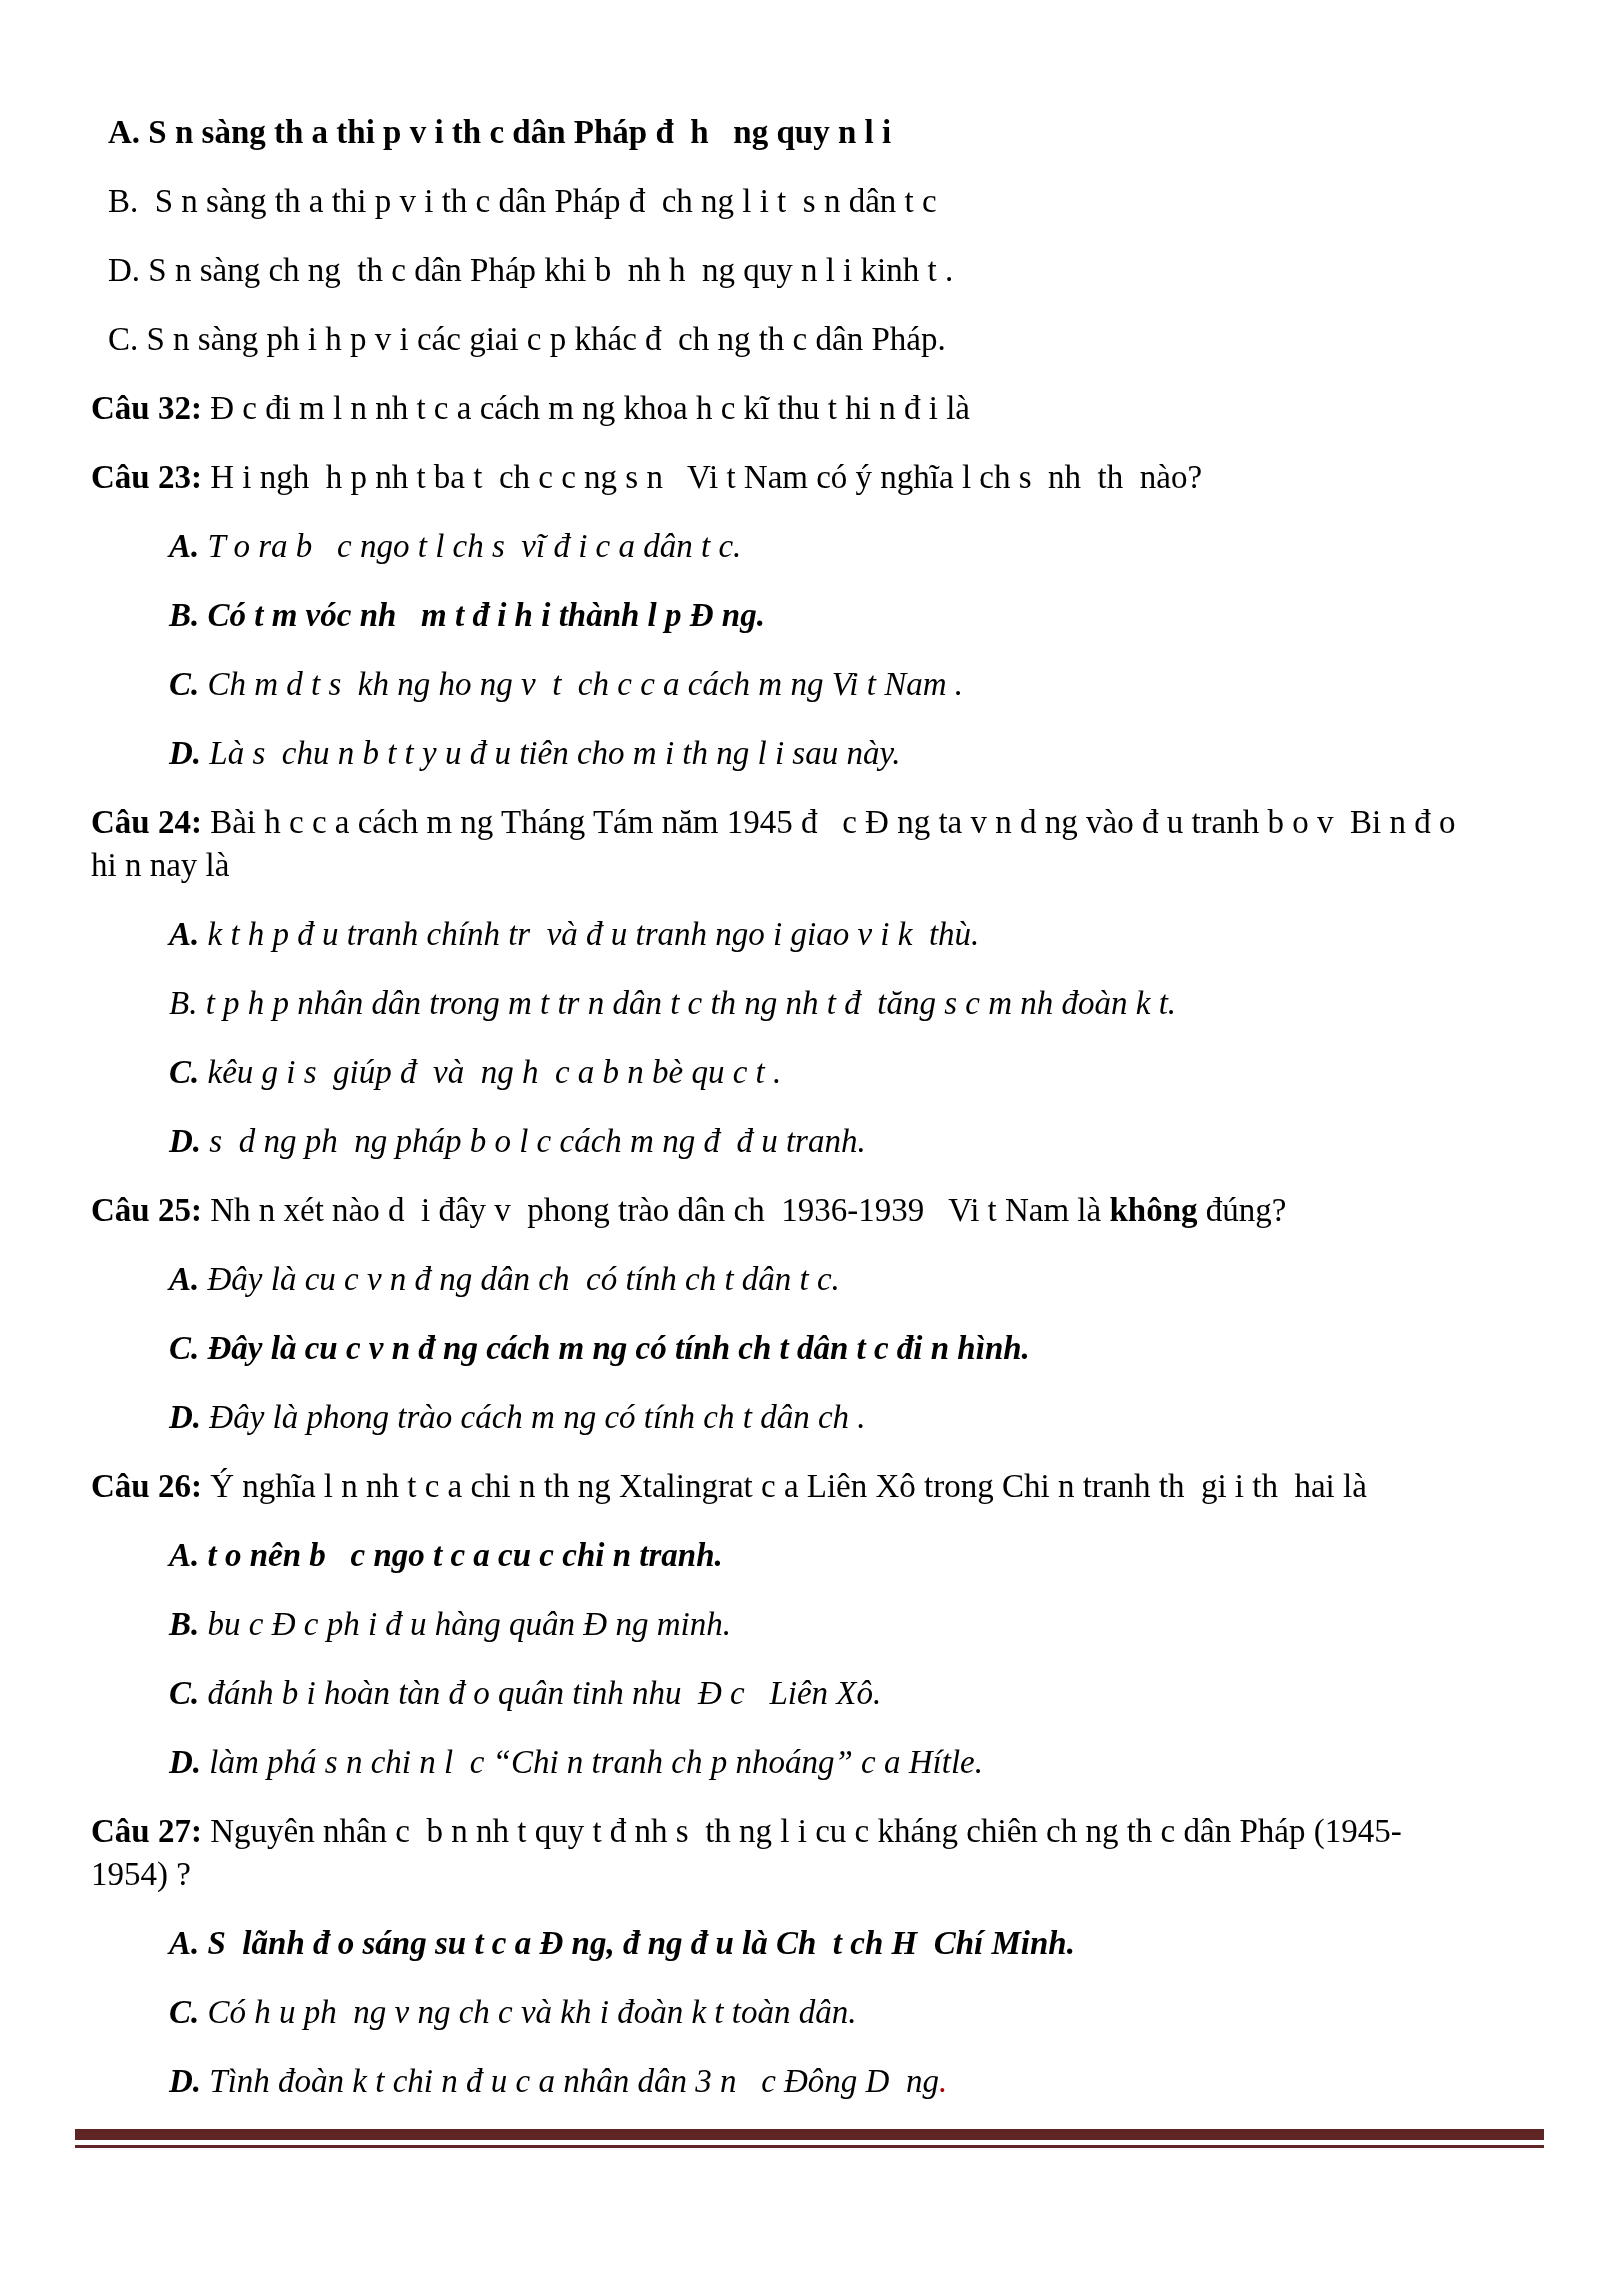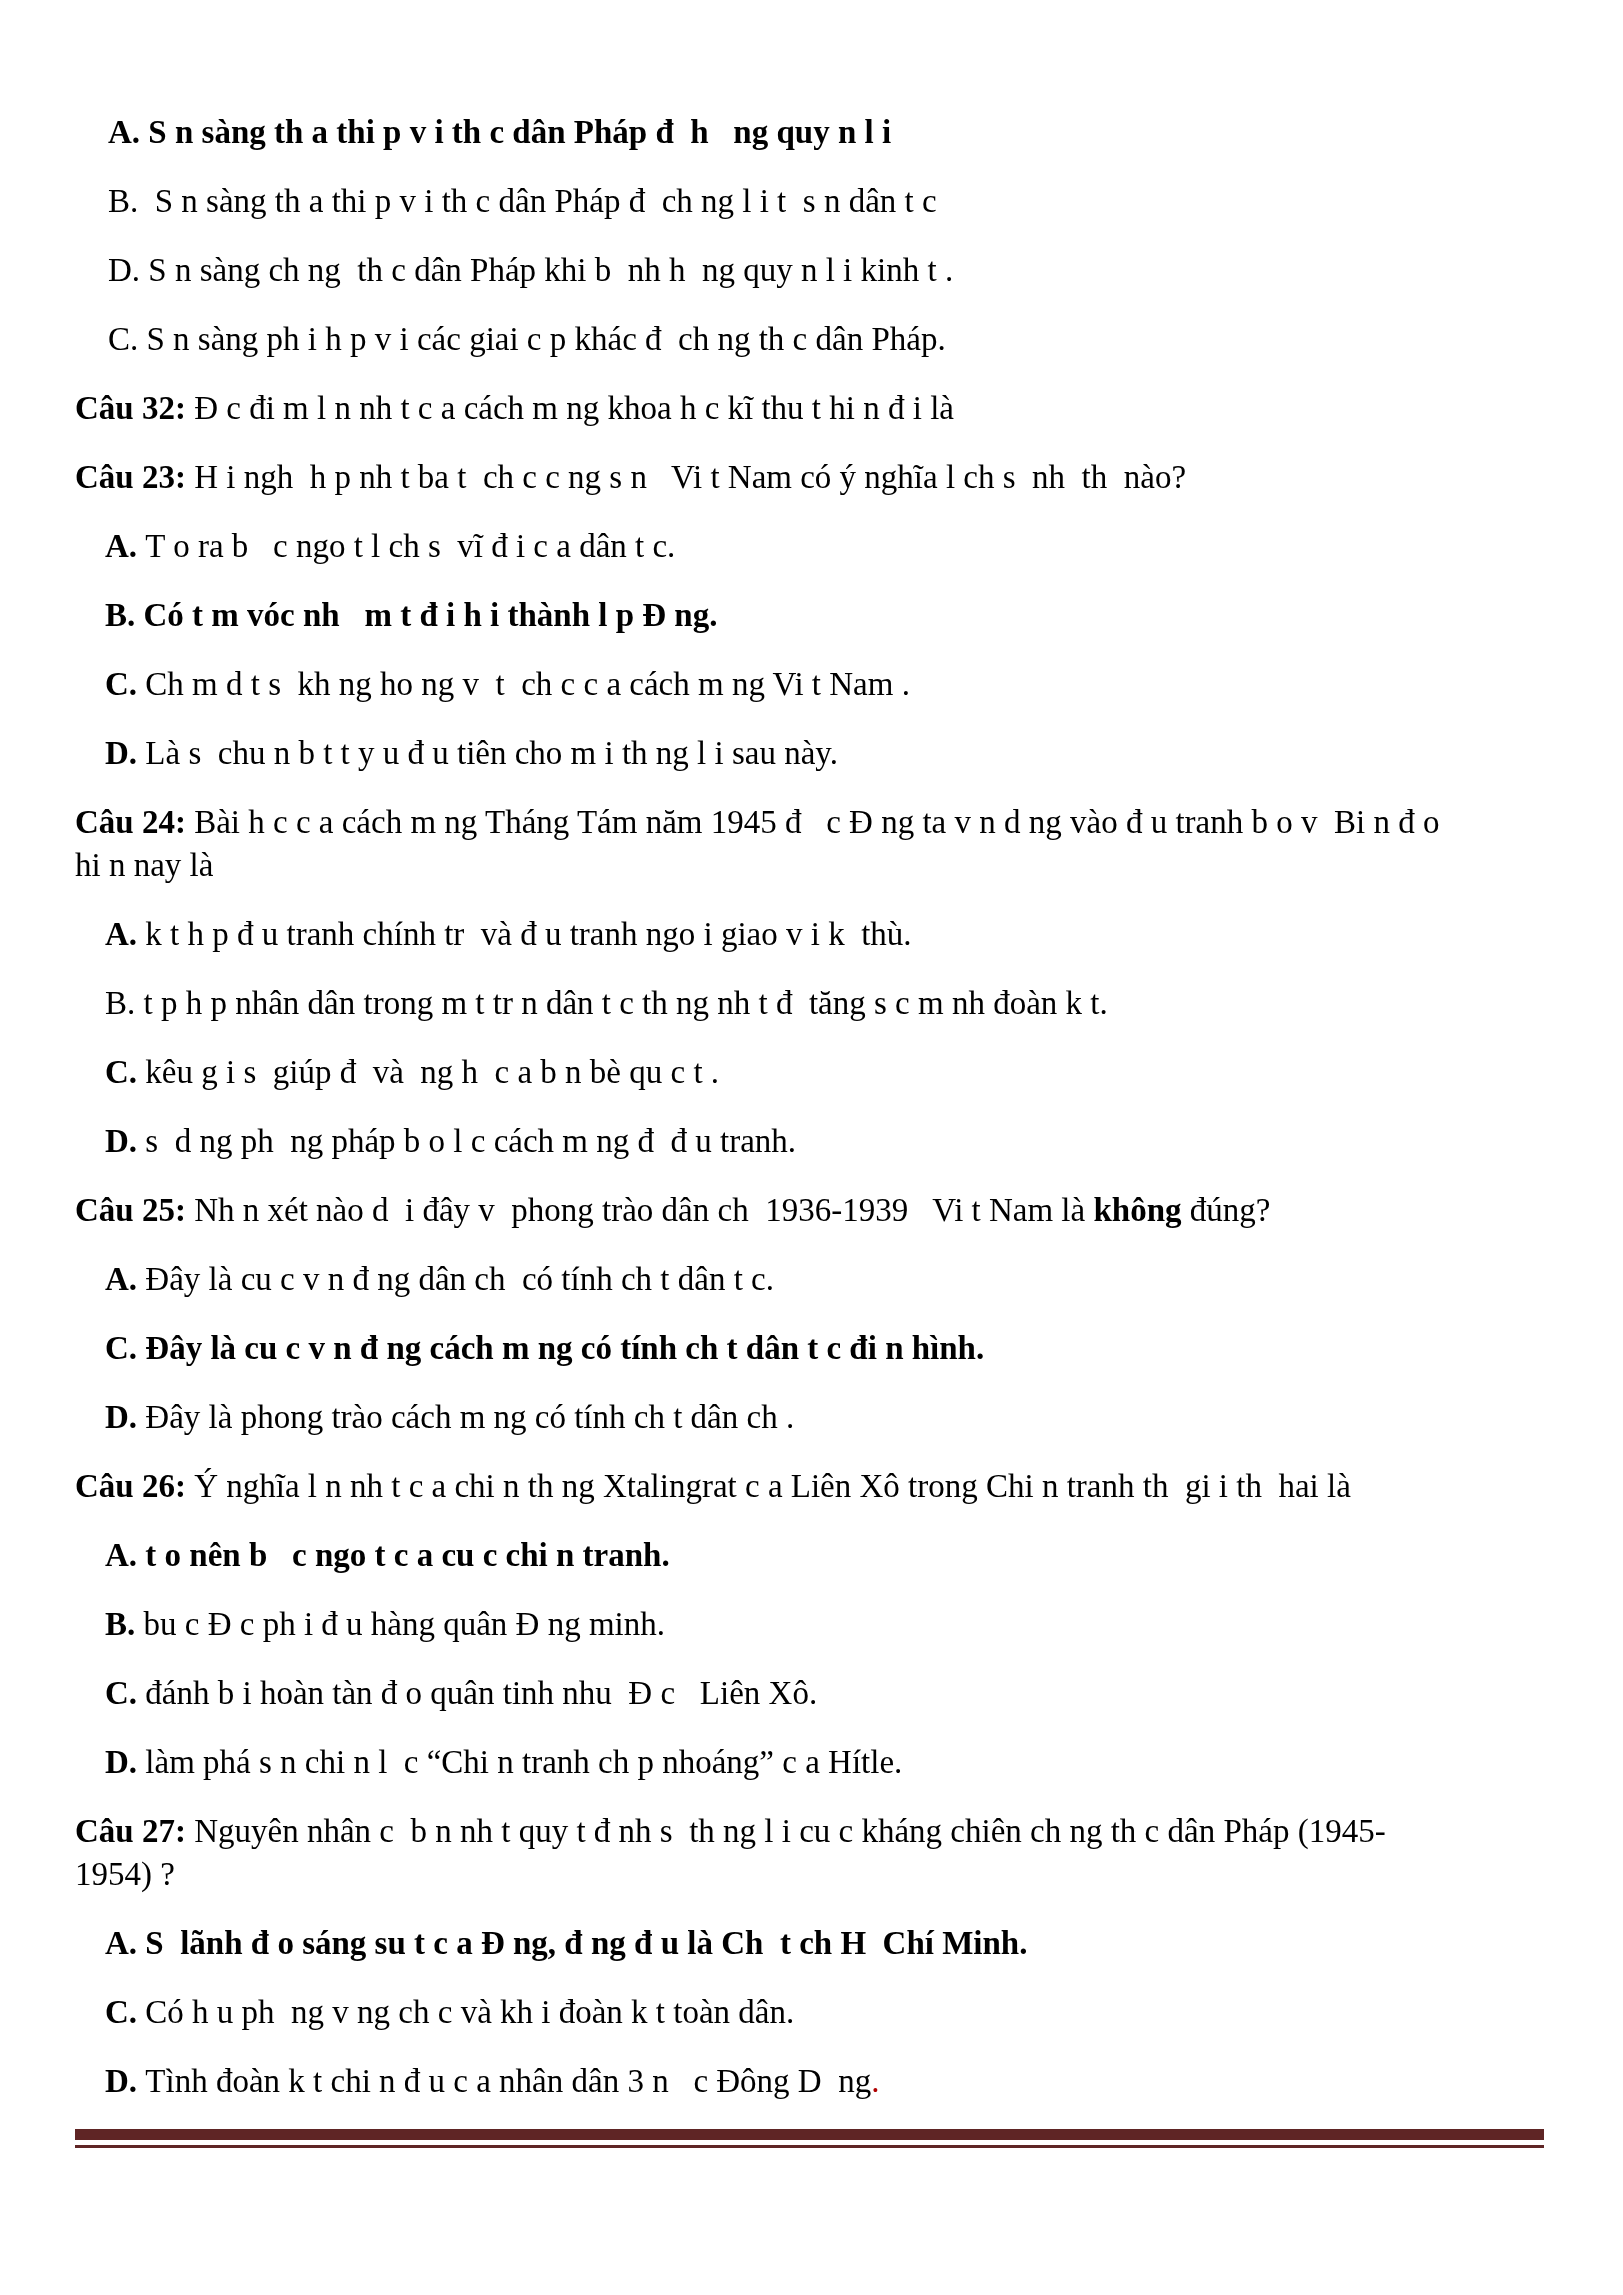--- a/index.html
+++ b/index.html
@@ -17,22 +17,22 @@
     font-family: "Liberation Serif", "DejaVu Serif", serif;
     font-size: 33px;
     color: #000000;
     overflow: hidden;
   }
   .doc-body .line {
     margin: 0 0 26px 0;
     line-height: 43px;
     white-space: pre-wrap;
   }
-  .line.q      { margin-left: 0; }
-  .line.opt    { margin-left: 30px; }
+  .line.q      { margin-left: 16px; }
+  .line.opt    { margin-left: 94px; font-style: italic; }
   .line.opt-sm { margin-left: 33px; }
   .b   { font-weight: 700; }
   .red { color: var(--red, #b00000); }
   .rule {
     background: var(--rule, #5f2525);
   }
   .rule-thick { height: 11px; margin-top: 11.8px; }
   .rule-thin  { height: 3.3px;  margin-top: 4.6px;  }
 </style>
 </head>

